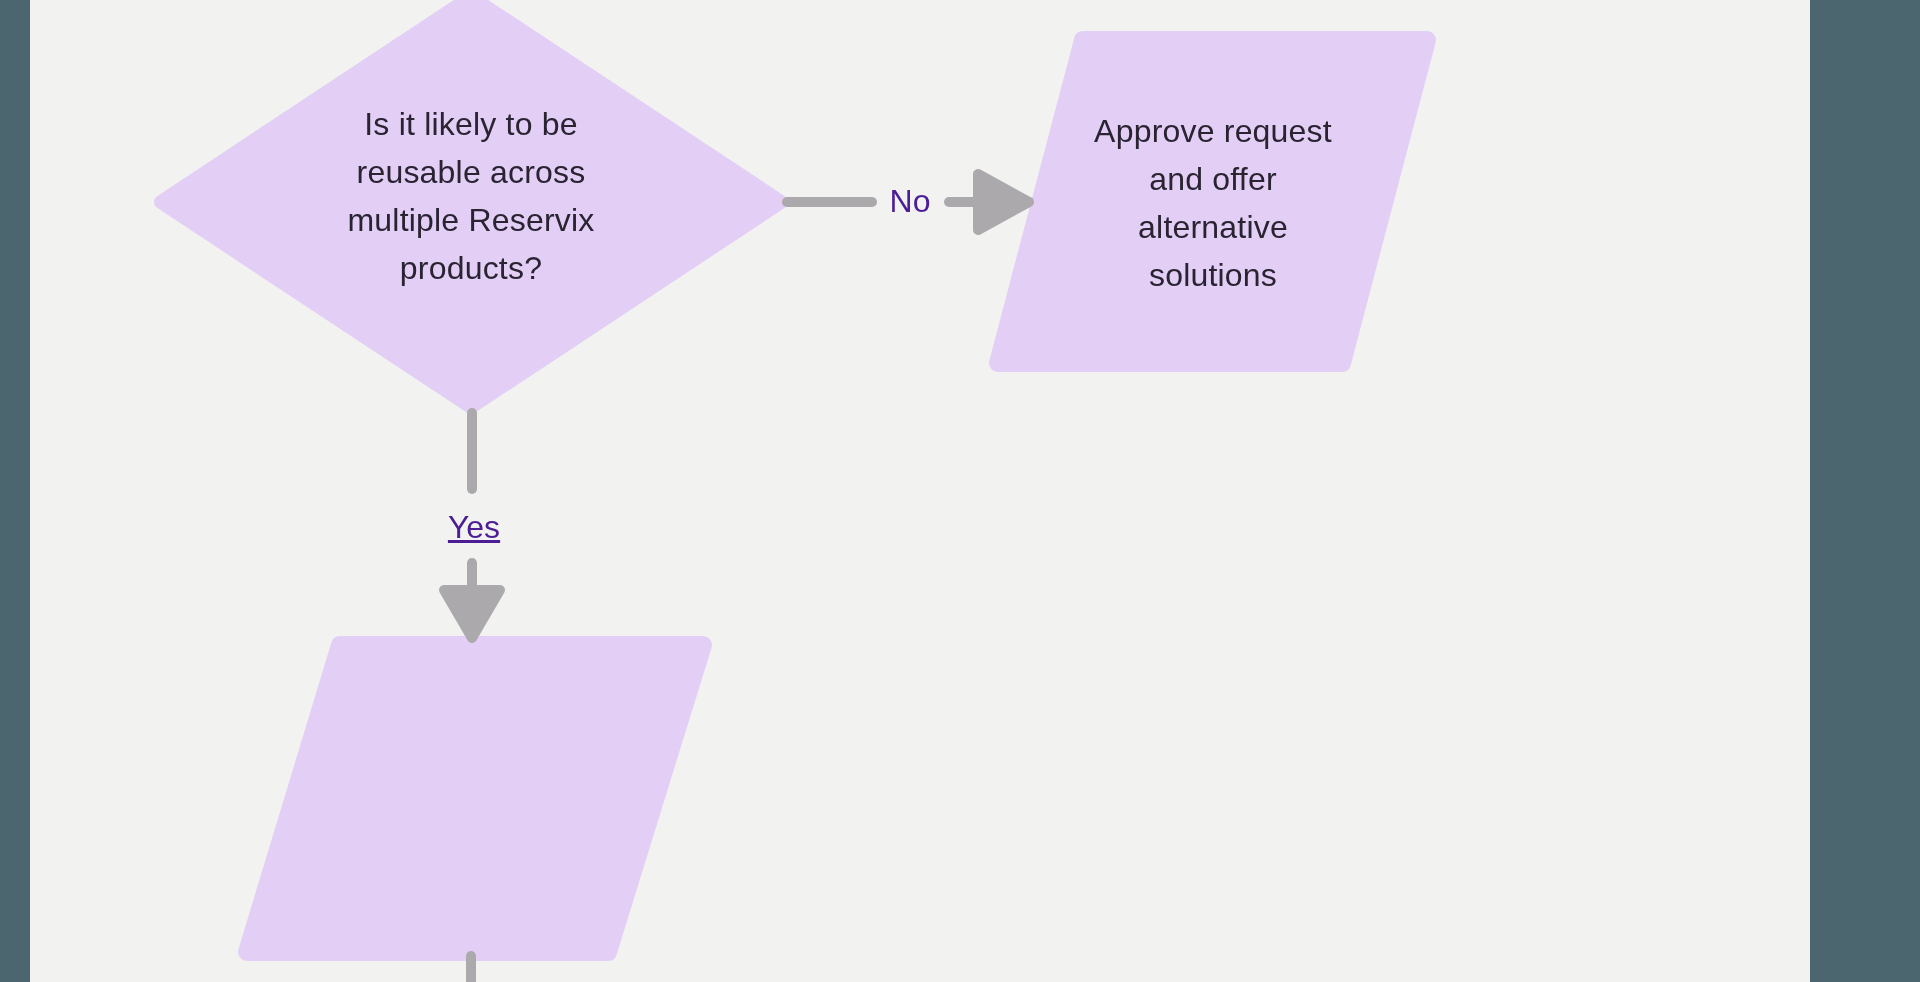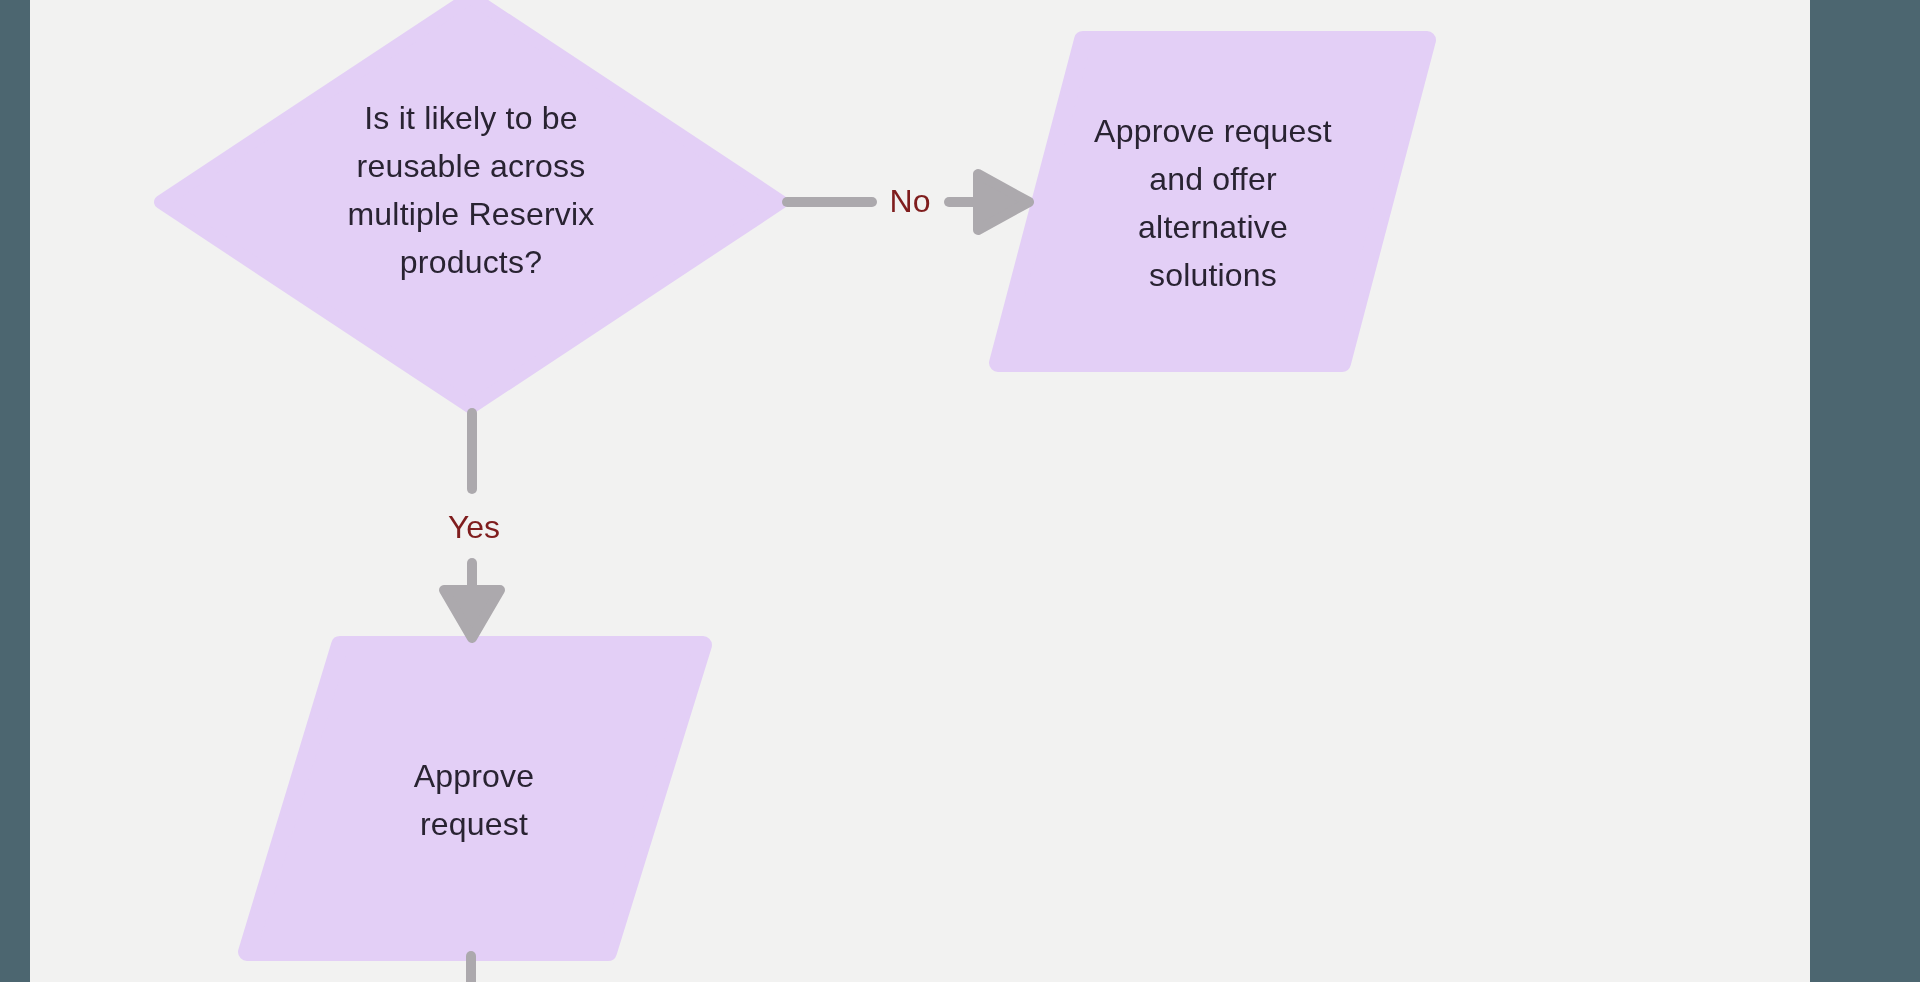--- a/index.html
+++ b/index.html
@@ -41,28 +41,28 @@
     font-size: 32px;
     line-height: 48px;
     color: #292332;
     letter-spacing: 0.2px;
   }
   .edge-label {
     position: absolute;
     transform: translate(-50%, -50%);
     font-size: 32px;
     line-height: 40px;
-    color: #7f1d1d;
+    color: #4c1d95;
     text-align: left;
   }
-  .label-decision { left: 441px; top: 190px; }
+  .label-decision { left: 441px; top: 196px; }
   .label-decline  { left: 1183px; top: 203px; }
   .label-approve  { left: 444px;  top: 800px; }
   .label-no       { left: 880px;  top: 201px; }
-  .label-yes      { left: 444px;  top: 527px; }
+  .label-yes      { left: 444px;  top: 527px; text-decoration: underline; }
 </style>
 </head>
 <body>
 
 <div class="board">
   <div class="canvas">
 
     <svg viewBox="0 0 1780 982">
 
       <path d="M 441 -3 L 751 202 L 441 407 L 131 202 Z" stroke-width="14" stroke-linejoin="round" fill="#E3CFF6" stroke="#E3CFF6"></path>
@@ -85,21 +85,19 @@
     <div class="node-label label-decision">Is it likely to be
 reusable across
 multiple Reservix
 products?</div>
 
     <div class="node-label label-decline">Approve request
 and offer
 alternative
 solutions</div>
 
-    <div class="node-label label-approve">Approve
-request</div>
 
     <div class="edge-label label-no">No</div>
 
     <div class="edge-label label-yes">Yes</div>
 
   </div>
 </div>
 
 </body></html>

